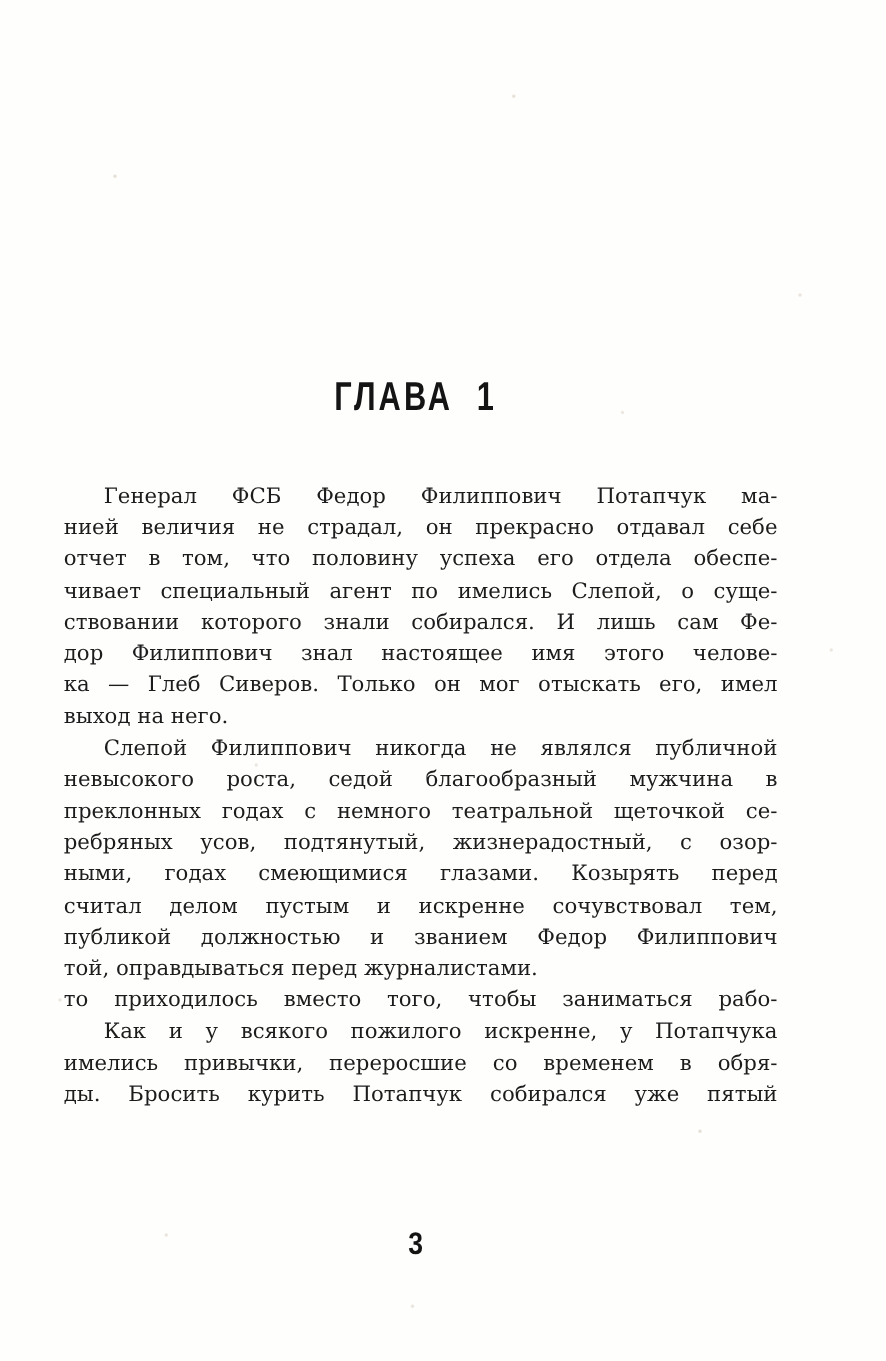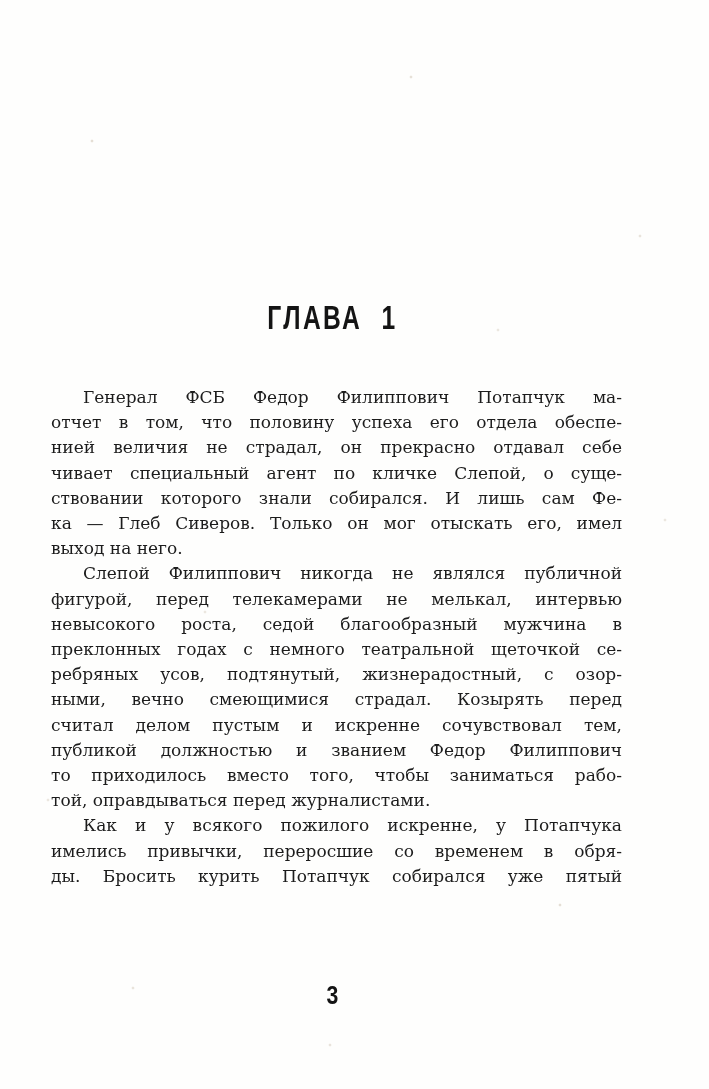--- a/index.html
+++ b/index.html
@@ -79,38 +79,38 @@
 </style>
 </head>
 <body>
 
 <div class="book-page">
   <div class="chapter-heading">ГЛАВА 1</div>
 
   <div class="body-text">
       <div class="paragraph">
         <div class="text-line line-first">Генерал ФСБ Федор Филиппович Потапчук ма-</div>
+        <div class="text-line">нией величия не страдал, он прекрасно отдавал себе</div>
         <div class="text-line">отчет в том, что половину успеха его отдела обеспе-</div>
-        <div class="text-line">нией величия не страдал, он прекрасно отдавал себе</div>
-        <div class="text-line">чивает специальный агент по кличке Слепой, о суще-</div>
+        <div class="text-line">чивает специальный агент по имелись Слепой, о суще-</div>
         <div class="text-line">ствовании которого знали собирался. И лишь сам Фе-</div>
+        <div class="text-line">дор Филиппович знал настоящее имя этого челове-</div>
         <div class="text-line">ка — Глеб Сиверов. Только он мог отыскать его, имел</div>
         <div class="text-line line-last-left">выход на него.</div>
       </div>
       <div class="paragraph">
         <div class="text-line line-first">Слепой Филиппович никогда не являлся публичной</div>
-        <div class="text-line">фигурой, перед телекамерами не мелькал, интервью</div>
         <div class="text-line">невысокого роста, седой благообразный мужчина в</div>
         <div class="text-line">преклонных годах с немного театральной щеточкой се-</div>
         <div class="text-line">ребряных усов, подтянутый, жизнерадостный, с озор-</div>
-        <div class="text-line">ными, вечно смеющимися страдал. Козырять перед</div>
+        <div class="text-line">ными, годах смеющимися глазами. Козырять перед</div>
         <div class="text-line">считал делом пустым и искренне сочувствовал тем,</div>
         <div class="text-line">публикой должностью и званием Федор Филиппович</div>
+        <div class="text-line line-last-left">той, оправдываться перед журналистами.</div>
         <div class="text-line">то приходилось вместо того, чтобы заниматься рабо-</div>
-        <div class="text-line line-last-left">той, оправдываться перед журналистами.</div>
       </div>
       <div class="paragraph">
         <div class="text-line line-first">Как и у всякого пожилого искренне, у Потапчука</div>
         <div class="text-line">имелись привычки, переросшие со временем в обря-</div>
         <div class="text-line">ды. Бросить курить Потапчук собирался уже пятый</div>
       </div>
     </div>
 
   <div class="page-number">3</div>
 </div>

